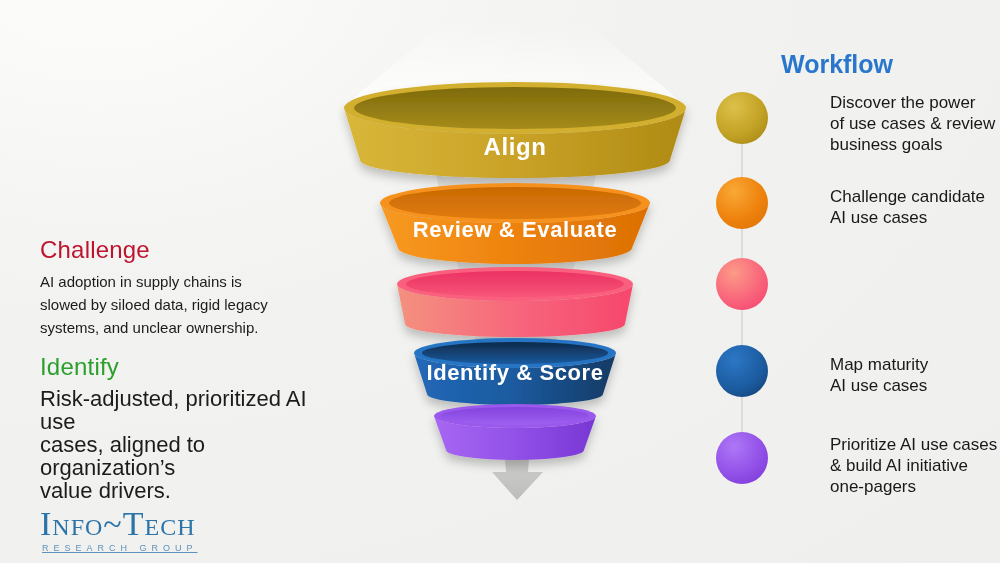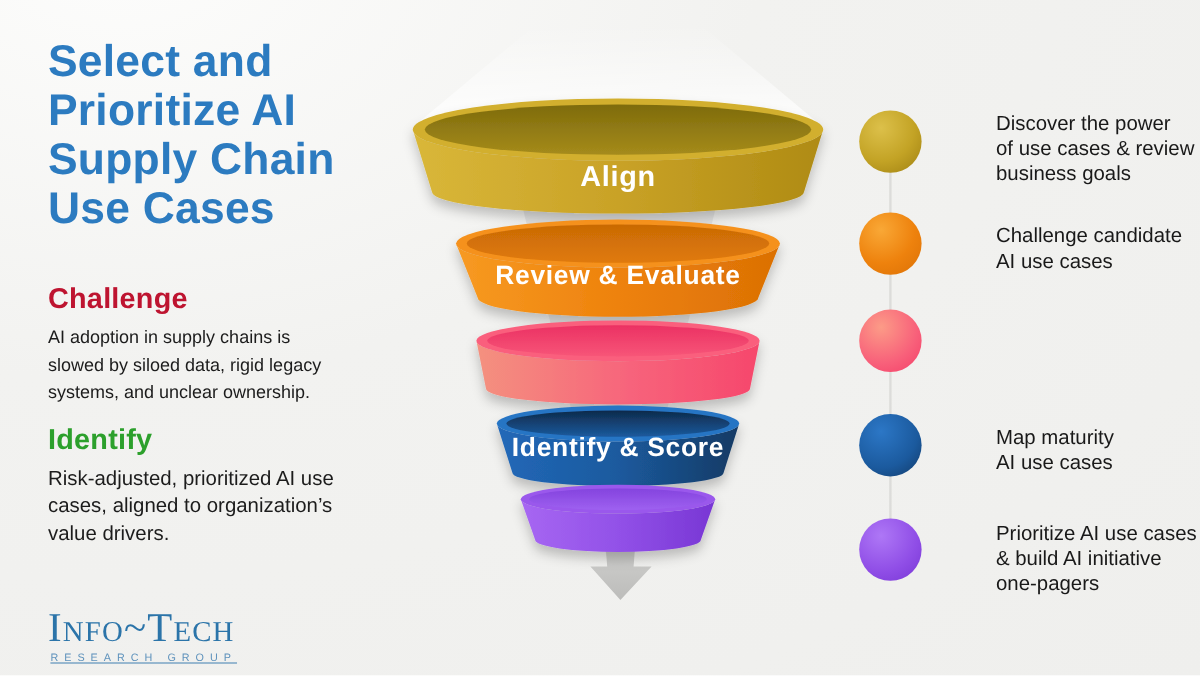--- a/index.html
+++ b/index.html
@@ -4,48 +4,44 @@
 <style>
   html,body{margin:0;padding:0;}
   .canvas{
     position:relative;width:1000px;height:563px;overflow:hidden;
     background:radial-gradient(ellipse at 10% -8%, #FDFDFC 0%, #F2F2F0 42%, #EFEFED 100%);
     font-family:"Liberation Sans", sans-serif;color:#1C1C1C;
   }
   .abs{position:absolute;}
   .pre{white-space:pre-line;}
   .page-title{left:40px;top:30px;width:310px;font-size:37px;line-height:41px;font-weight:700;color:#2C7BC0;letter-spacing:.2px;}
-  .sec-head{font-size:24px;font-weight:700;letter-spacing:.2px;text-align:right;}
+  .sec-head{font-size:24px;font-weight:400;letter-spacing:.2px;text-align:right;}
   .challenge-head{left:40px;top:236px;color:#BE1430;}
   .challenge-body{left:40px;top:270px;width:280px;font-size:15px;line-height:23px;color:#1C1C1C;}
   .outcome-head{left:40px;top:353px;color:#2CA02C;}
-  .outcome-body{left:40px;top:387px;width:280px;font-size:17px;line-height:23px;color:#1C1C1C;}
+  .outcome-body{left:40px;top:387px;width:280px;font-size:22px;line-height:23px;color:#1C1C1C;}
   .logo{left:40px;top:487px;margin-top:21px;}
   .logo-name{font-family:"Liberation Serif", serif;font-variant:small-caps;font-size:34px;line-height:32px;color:#2B74A9;letter-spacing:1px;}
   .logo-sub{font-size:9px;letter-spacing:5px;color:#5E92BC;margin-top:3px;padding-left:2px;text-decoration:underline;}
   .workflow-head{left:781px;top:50px;font-size:25px;font-weight:700;color:#2877CD;}
   .wf-line{left:741px;top:118px;width:2px;height:340px;background:#DCDCDA;}
   .wf-dot{width:52px;height:52px;border-radius:50%;left:716px;}
   .dot1{background:radial-gradient(circle at 35% 28%, #DCC04A 0%, #C3A325 55%, #9E7F11 100%);}
   .dot2{background:radial-gradient(circle at 35% 28%, #F9A836 0%, #EE820D 55%, #DB7005 100%);}
   .dot3{background:radial-gradient(circle at 35% 28%, #FC9B87 0%, #F8607A 60%, #F43D68 100%);}
   .dot4{background:radial-gradient(circle at 35% 28%, #2C77C6 0%, #1B5A9E 60%, #123A68 100%);}
   .dot5{background:radial-gradient(circle at 35% 28%, #AE77F6 0%, #8F4DE6 60%, #7836D4 100%);}
   .wf-text{left:782px;width:205px;font-size:17px;line-height:21px;font-weight:500;color:#191919;margin-left:48px;}
   .funnel-label{font-family:"Liberation Sans", sans-serif;font-weight:700;fill:#FFFFFF;letter-spacing:.6px;}
 </style>
 </head>
 <body>
 
 <div class="canvas">
 
-  <div class="abs page-title pre">Select and
-Prioritize AI
-Supply Chain
-Use Cases</div>
   <div class="abs sec-head challenge-head">Challenge</div>
   <div class="abs challenge-body pre">AI adoption in supply chains is
 slowed by siloed data, rigid legacy
 systems, and unclear ownership.</div>
   <div class="abs sec-head outcome-head">Identify</div>
   <div class="abs outcome-body pre">Risk-adjusted, prioritized AI use
 cases, aligned to organization’s
 value drivers.</div>
   <div class="abs logo">
     <div class="logo-name">Info~Tech</div>
@@ -145,20 +141,21 @@
       <text class="funnel-label" x="515" y="380" font-size="22" text-anchor="middle">Identify &amp; Score</text>
     </g>
 
     <g filter="url(#bandShadow)">
       <path d="M434,416 A81 12 0 0 0 596,416 L584,450 A69 10 0 0 1 446,450 Z" fill="url(#g5)"></path>
       <ellipse cx="515" cy="416" rx="81" ry="12" fill="#9A58EC"></ellipse>
       <ellipse cx="515" cy="416" rx="74" ry="9" fill="url(#g5i)"></ellipse>
     </g>
   </svg>
 
+  <div class="abs workflow-head">Workflow</div>
   <div class="abs wf-line"></div>
 
   <div class="abs wf-dot dot1" style="top:92px"></div>
   <div class="abs wf-dot dot2" style="top:177px"></div>
   <div class="abs wf-dot dot3" style="top:258px"></div>
   <div class="abs wf-dot dot4" style="top:345px"></div>
   <div class="abs wf-dot dot5" style="top:432px"></div>
 
   <div class="abs wf-text pre" style="top:92px">Discover the power
 of use cases &amp; review

